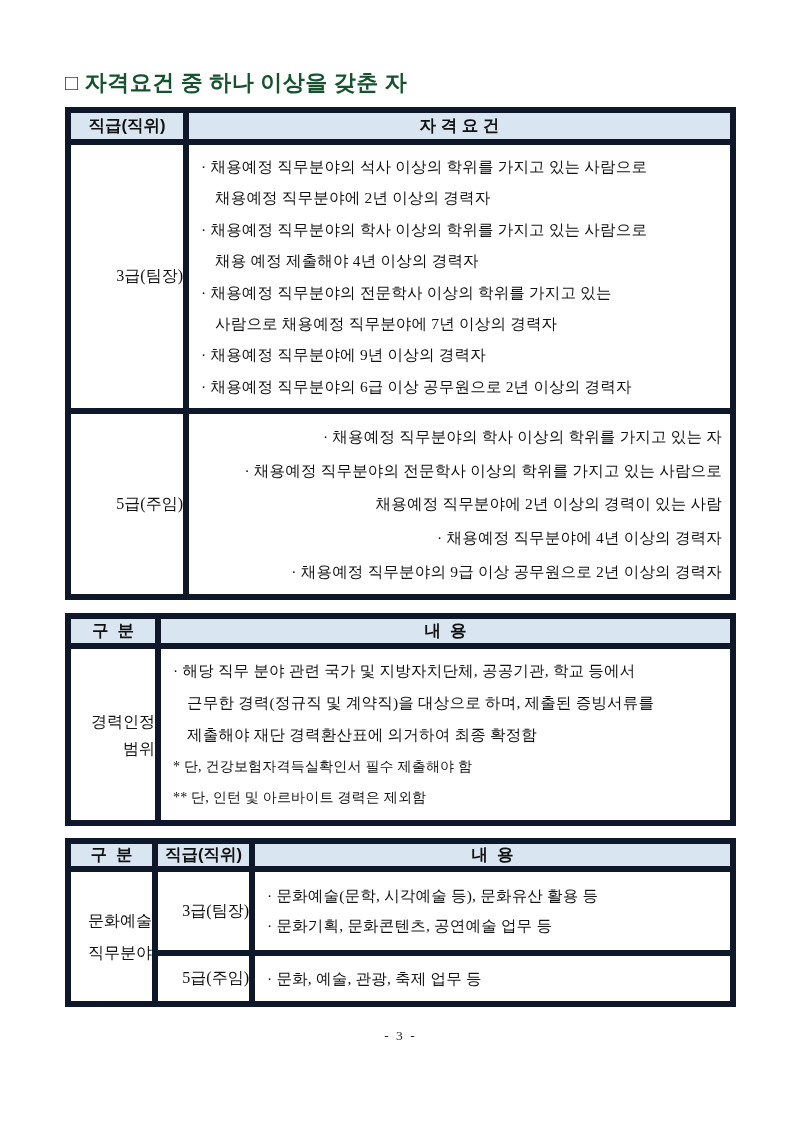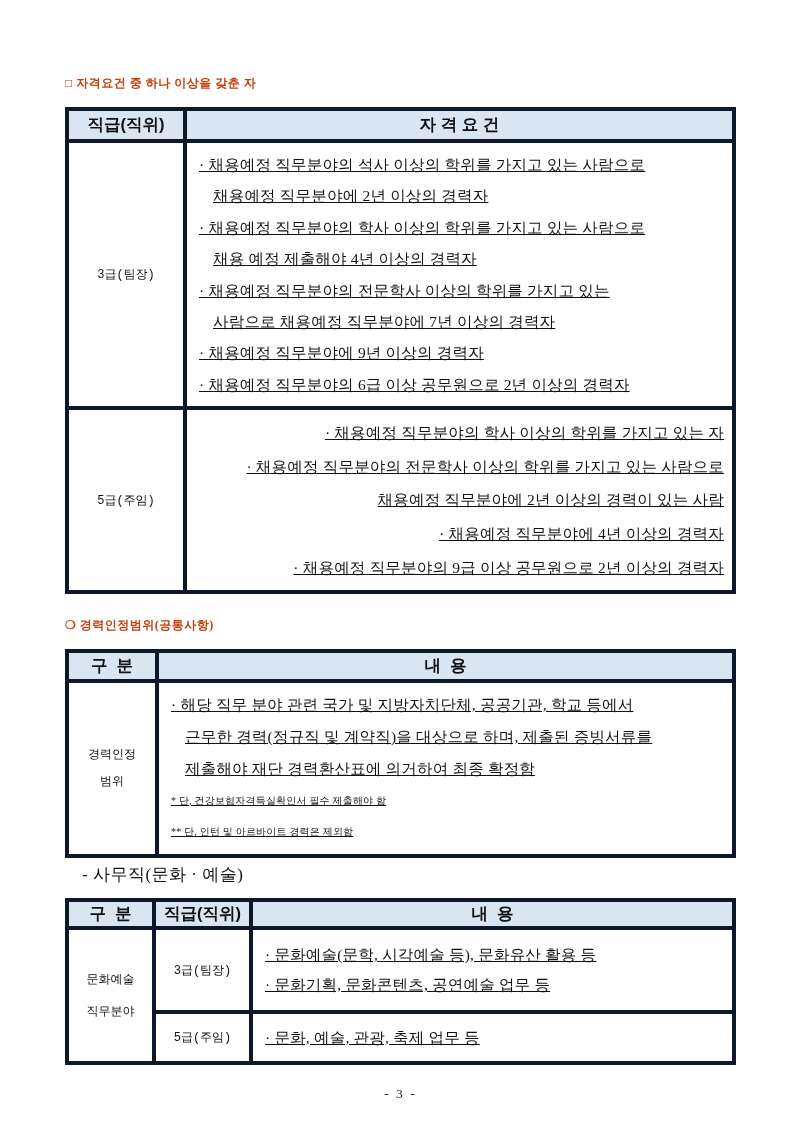--- a/index.html
+++ b/index.html
@@ -11,65 +11,63 @@
     color: #111111;
     overflow: hidden;
   }
   .content {
     padding: 72px 57px 0 65px;
   }
   
   .sec-title {
     font-family: "Liberation Serif", "DejaVu Serif", serif;
     font-weight: bold;
-    font-size: 12px;
+    font-size: 22px;
     line-height: 22px;
     letter-spacing: 0.5px;
-    color: #c2410c;
+    color: #14532d;
   }
   .sub-title {
     font-weight: normal;
     font-size: 17px;
     line-height: 22px;
     margin-top: 6px;
     padding-left: 17px;
     letter-spacing: 0.5px;
   }
   
   table {
     width: 671px;
     border-collapse: collapse;
     table-layout: fixed;
   }
   .doc-table { border: 2px solid #000000; }
   .doc-table th, .doc-table td {
-    border: 4px solid #0f172a;
+    border: 6px solid #0f172a;
     vertical-align: middle;
   }
   .doc-table th {
     background: #d9e5f1;
     font-family: "Liberation Sans", "DejaVu Sans", sans-serif;
     font-weight: bold;
     font-size: 16.5px;
     text-align: center;
     white-space: pre;
   }
   .grade-cell, .group-cell {
-    text-align: center;
-    font-size: 12px;
-    font-family: Liberation Mono, monospace;
+    text-align: right;
+    font-size: 16px;
   }
   .content-cell {
     padding: 6px 8px 6px 12px;
     font-size: 15.5px;
-    text-decoration: underline;
   }
   .line { white-space: nowrap; letter-spacing: 0.2px; }
   .cont { padding-left: 14px; }
-  .note { font-size: 10px; }
+  .note { font-size: 14px; }
   
   #t1 { margin-top: 13px; }
   #t1 th { height: 32px; }
   #t1 .col1 { width: 118px; }
   #t1 .row-3 .line { line-height: 31.4px; }
   #t1 .row-3 td.content-cell { height: 253px; }
   #t1 .row-5 .line { line-height: 33.6px; text-align: right; }
   #t1 .row-5 td.content-cell { height: 170px; }
   
   #t2 { margin-top: 13px; }
@@ -128,21 +126,20 @@
         <div class="line">· 채용예정 직무분야의 학사 이상의 학위를 가지고 있는 자</div>
         <div class="line">· 채용예정 직무분야의 전문학사 이상의 학위를 가지고 있는 사람으로</div>
         <div class="line cont">채용예정 직무분야에 2년 이상의 경력이 있는 사람</div>
         <div class="line">· 채용예정 직무분야에 4년 이상의 경력자</div>
         <div class="line">· 채용예정 직무분야의 9급 이상 공무원으로 2년 이상의 경력자</div>
       </td>
     </tr>
   </tbody>
     </table>
 
-  <div class="sec-title gap-20">❍ 경력인정범위(공통사항)</div>
 
   <table id="t2" class="doc-table">
     <tbody>
         <tr>
       <th class="col1">구  분</th>
       <th>내  용</th>
     </tr>
     <tr>
       <td class="grade-cell">
         <div>경력인정</div>
@@ -152,21 +149,20 @@
         <div class="line">· 해당 직무 분야 관련 국가 및 지방자치단체, 공공기관, 학교 등에서</div>
         <div class="line cont">근무한 경력(정규직 및 계약직)을 대상으로 하며, 제출된 증빙서류를</div>
         <div class="line cont">제출해야 재단 경력환산표에 의거하여 최종 확정함</div>
         <div class="line note">* 단, 건강보험자격득실확인서 필수 제출해야 함</div>
         <div class="line note">** 단, 인턴 및 아르바이트 경력은 제외함</div>
       </td>
     </tr>
   </tbody>
     </table>
 
-  <div class="sub-title">- 사무직(문화 · 예술)</div>
 
   <table id="t3" class="doc-table">
     <tbody>
         <tr>
       <th class="col1">구  분</th>
       <th class="col2">직급(직위)</th>
       <th>내  용</th>
     </tr>
     <tr class="row-3">
       <td class="group-cell" rowspan="2">

